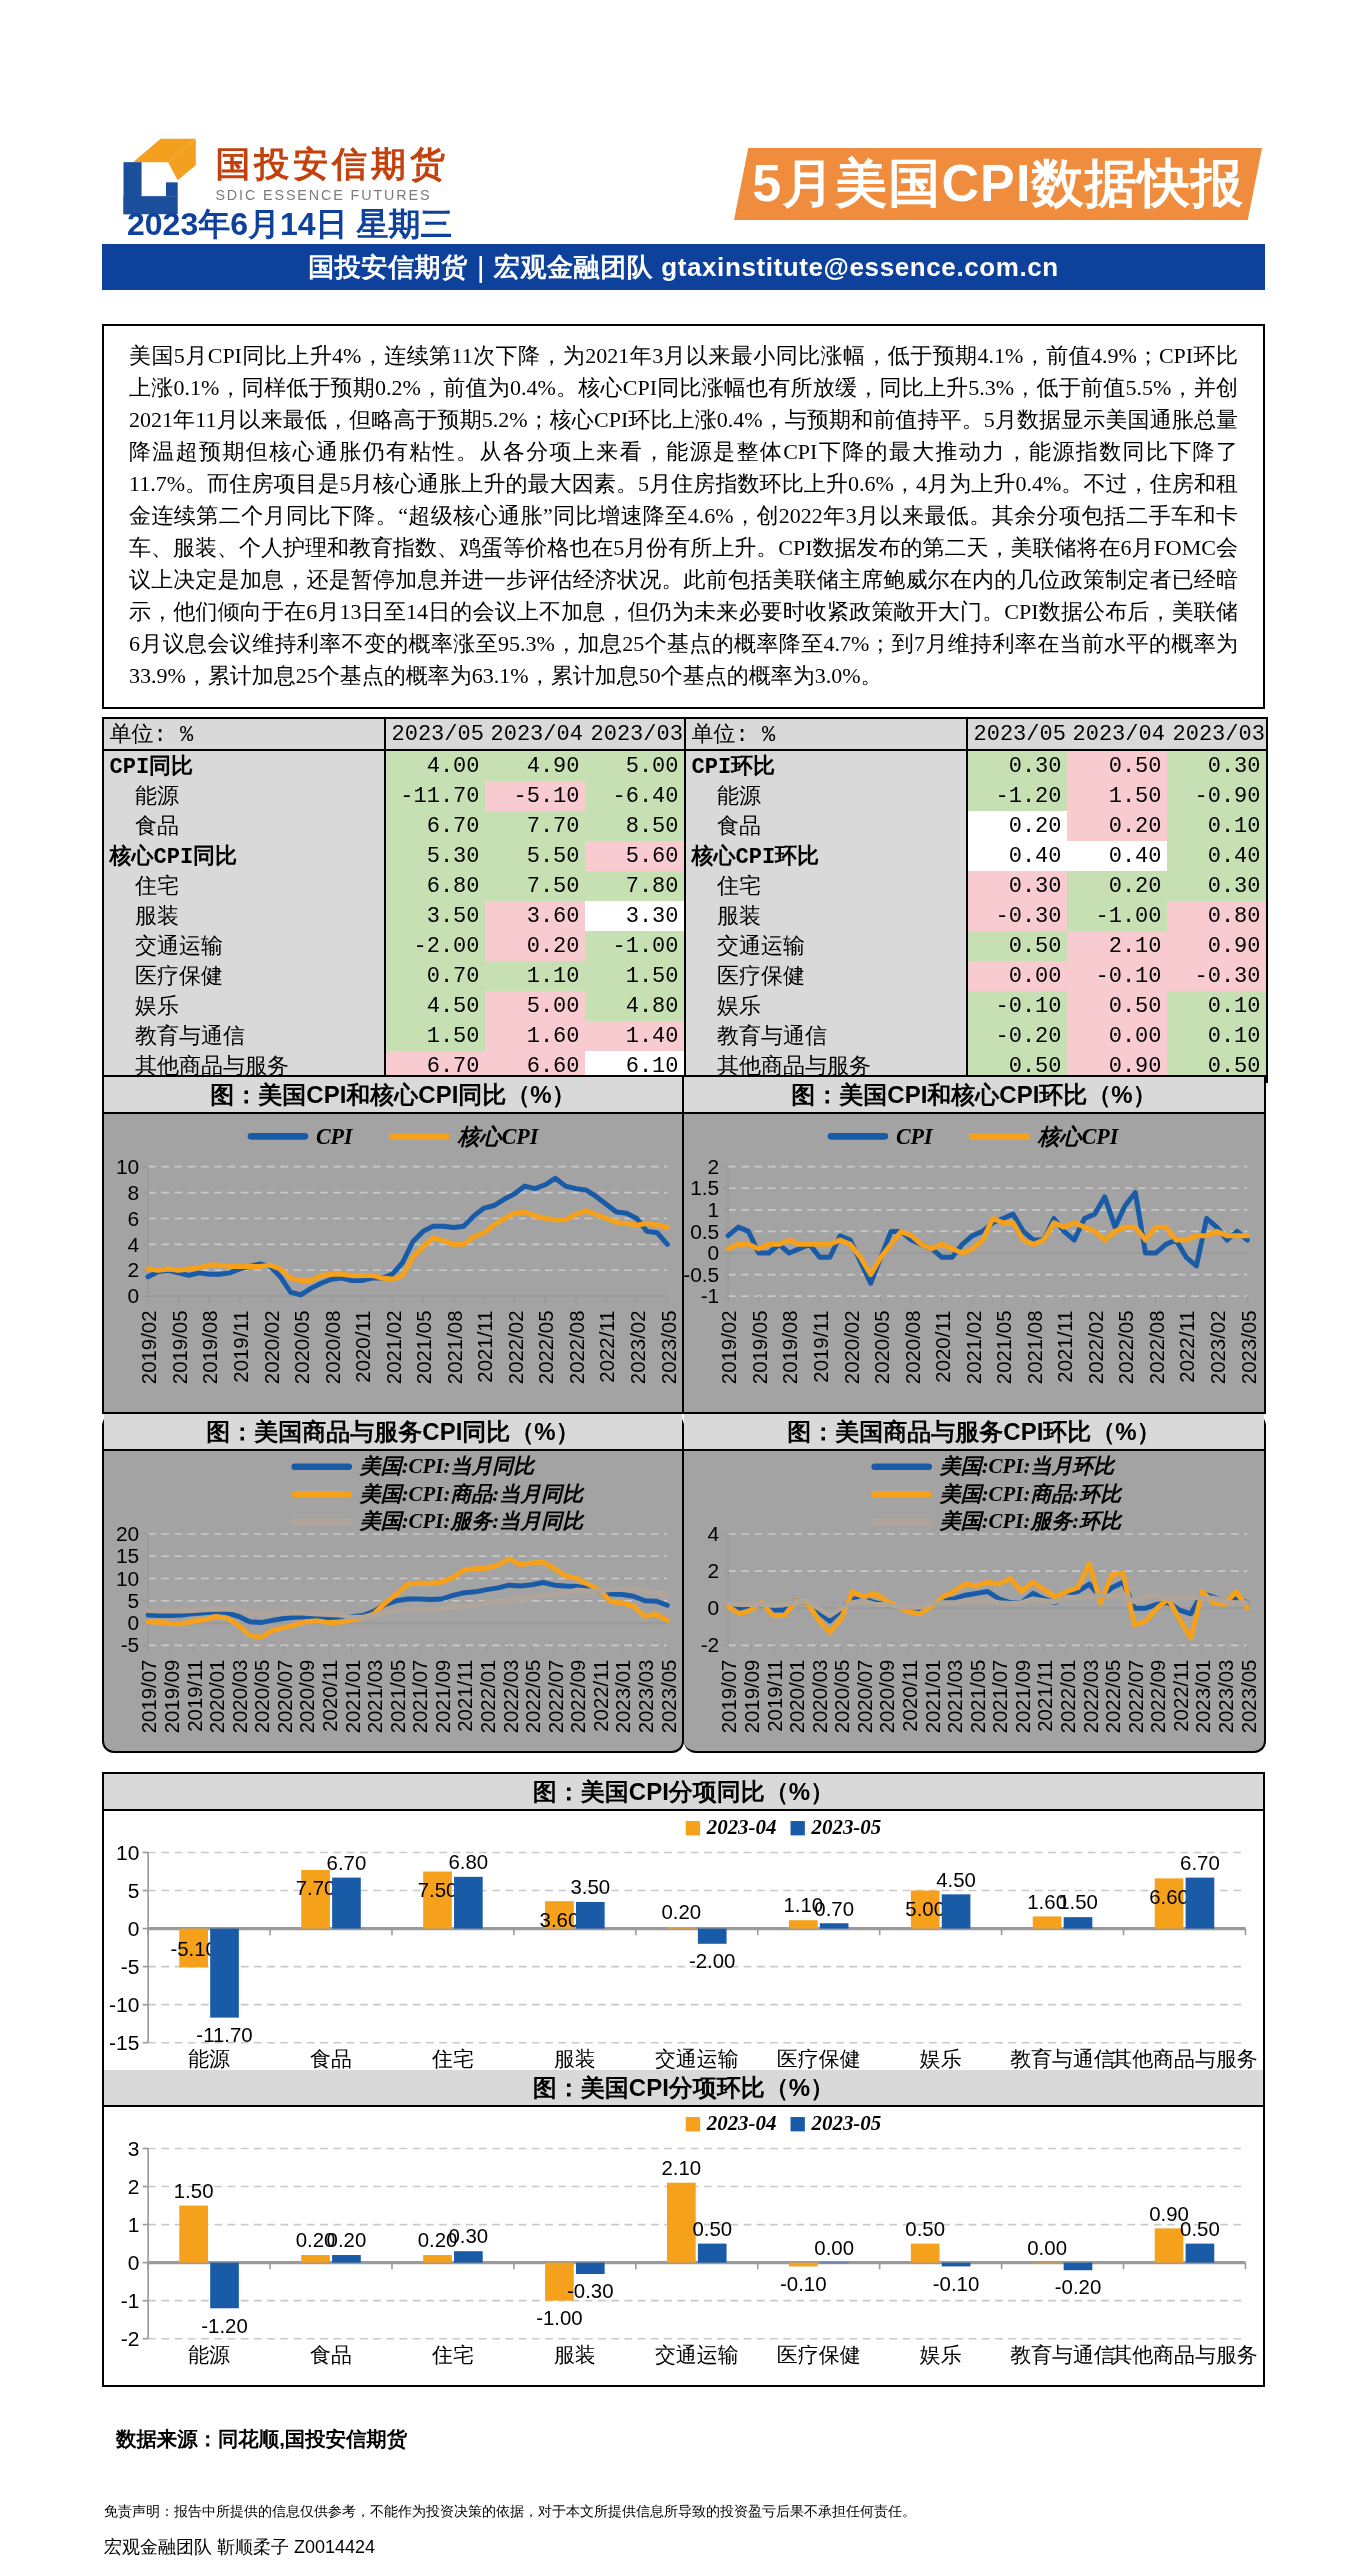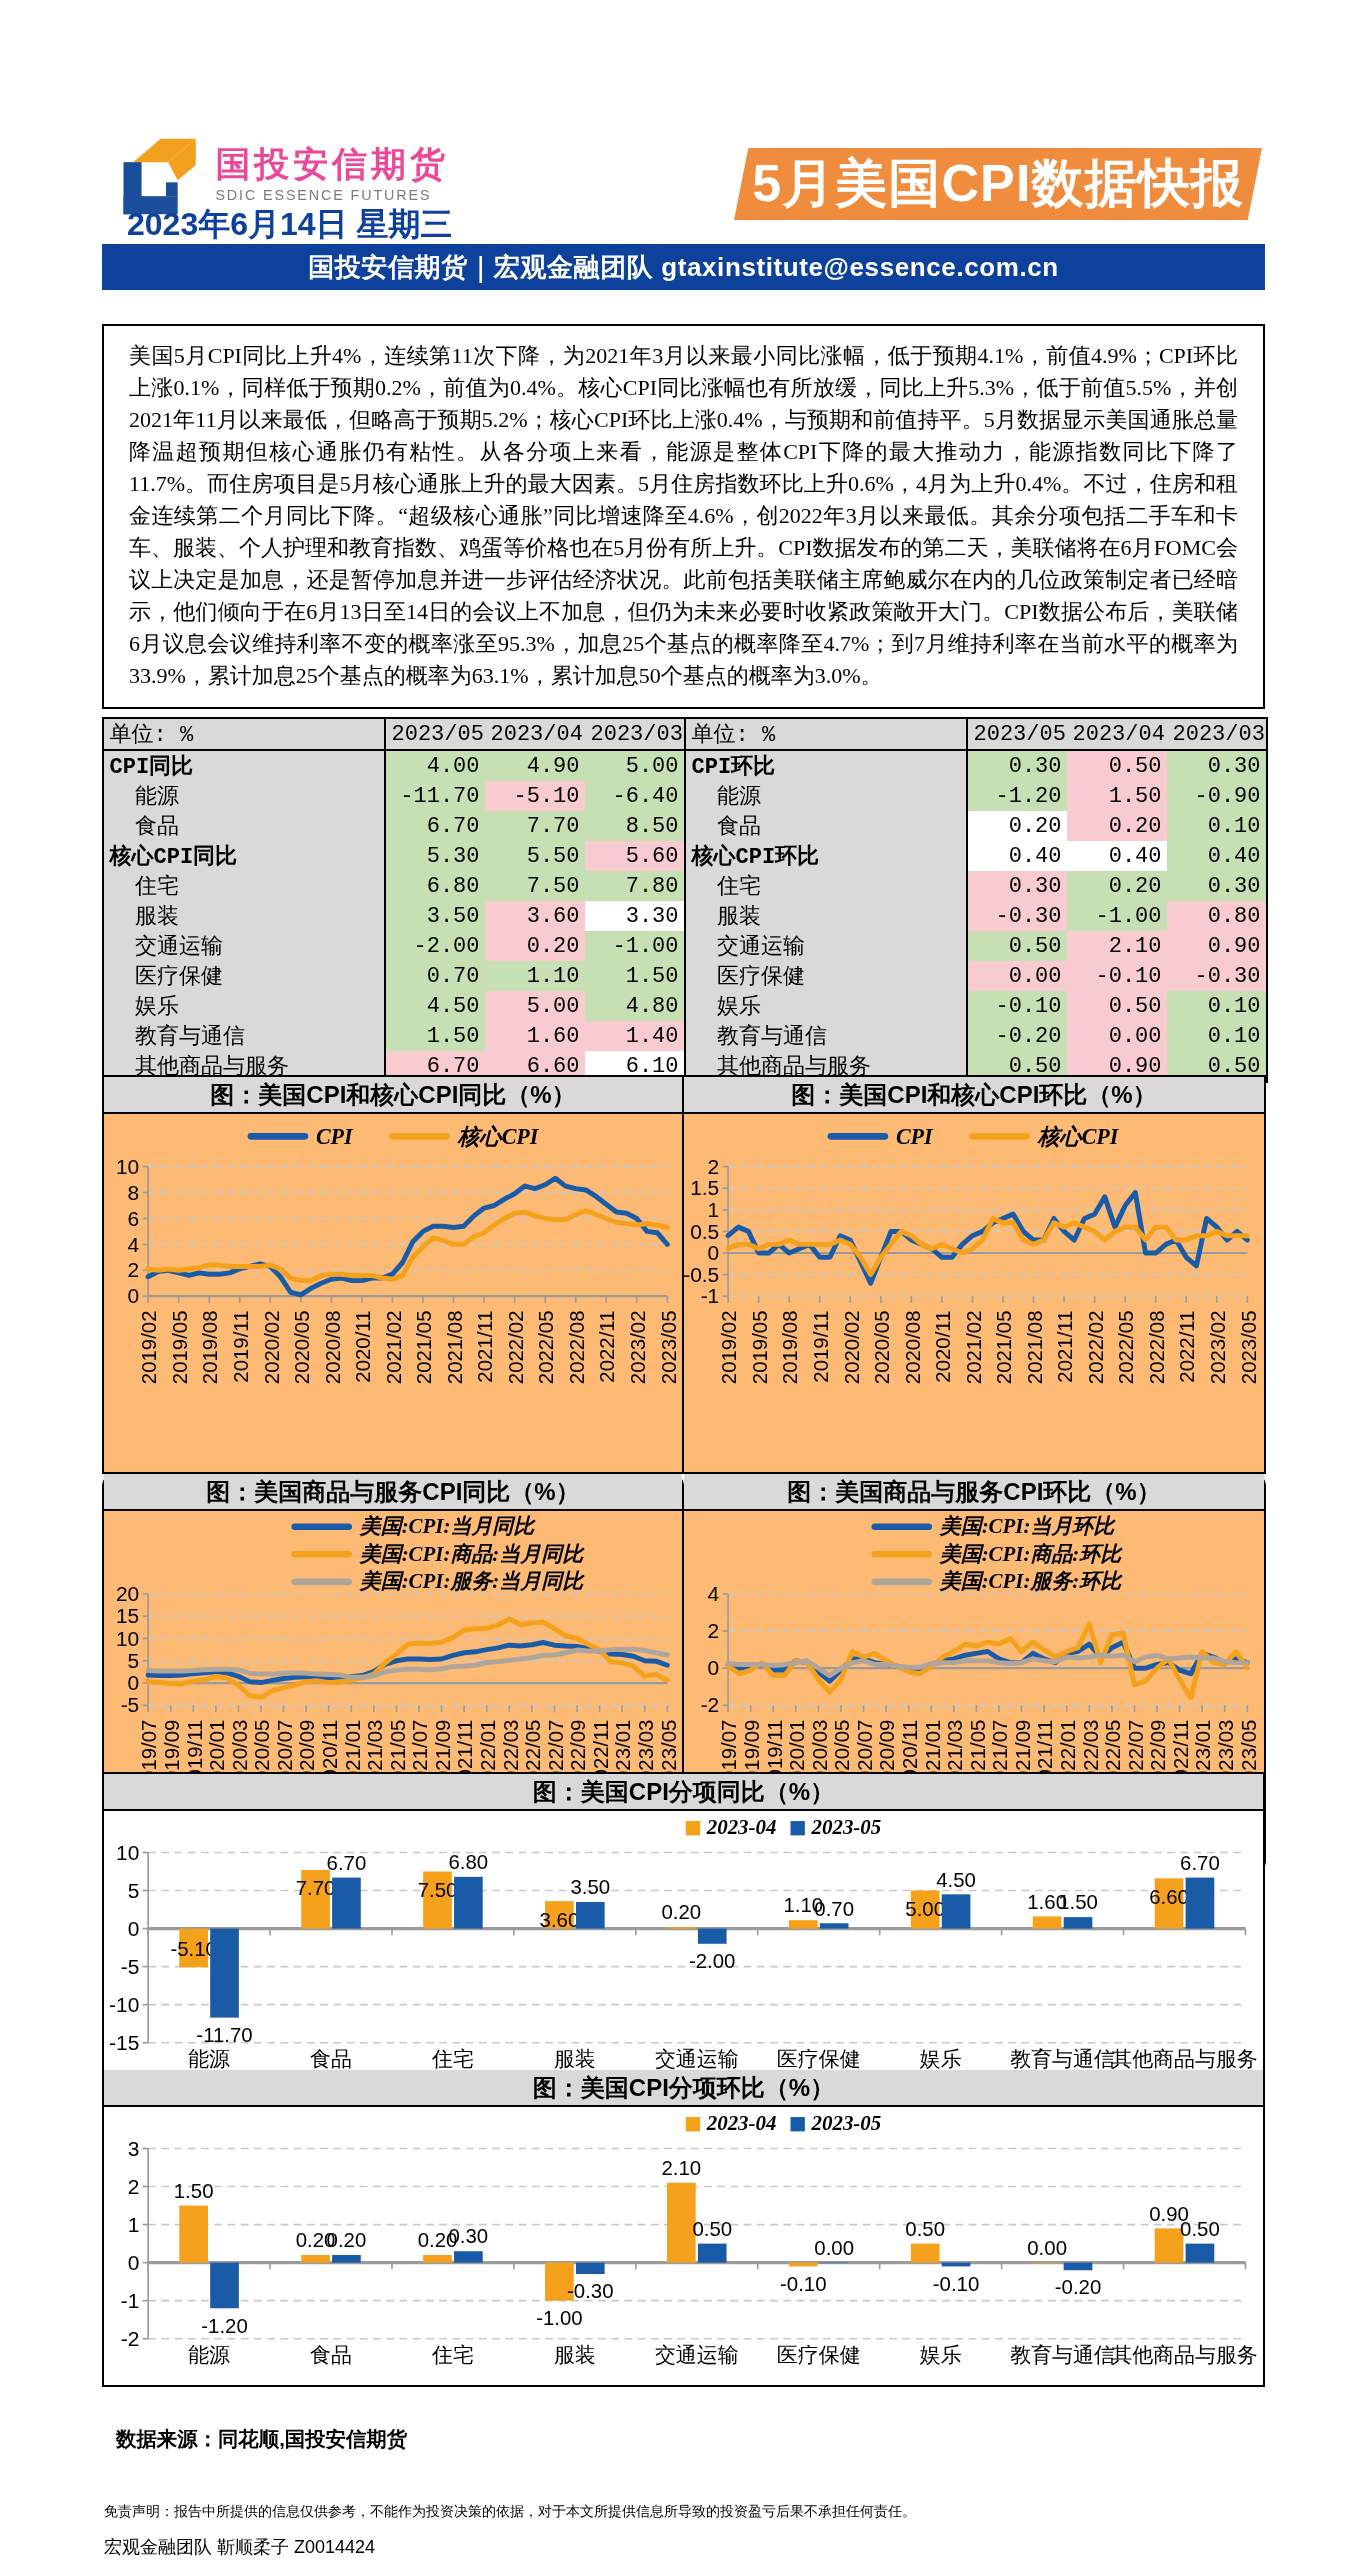--- a/index.html
+++ b/index.html
@@ -3,21 +3,21 @@
 <meta charset="utf-8">
 <style>
   html,body{margin:0;padding:0;background:#fff;}
   .page{position:relative;width:1367px;height:2576px;background:#ffffff;overflow:hidden;
         font-family:"Liberation Sans",sans-serif;color:#000;}
 
   
   .logo{position:absolute;left:115px;top:131px;display:flex;align-items:flex-start;}
   .logo-icon{width:85px;height:91px;}
   .logo-text{margin-left:15.4px;margin-top:15.4px;}
-  .logo-cn{font-size:35px;font-weight:600;color:#ec4899;letter-spacing:3.9px;line-height:35px;}
+  .logo-cn{font-size:35px;font-weight:600;color:#c2410c;letter-spacing:3.9px;line-height:35px;}
   .logo-en{font-size:14.3px;color:#7b7b7b;letter-spacing:1.9px;margin-top:5.5px;}
 
   .banner{position:absolute;left:734px;top:148px;width:528px;height:72px;background:#EF8C3E;
           clip-path:polygon(14.3px 0%,100% 0%,calc(100% - 14.3px) 100%,0% 100%);
           display:flex;align-items:center;justify-content:center;}
   .banner span{color:#fff;font-size:52px;font-weight:bold;letter-spacing:1.1px;}
 
   .date-line{position:absolute;left:127px;top:203px;font-size:32px;font-weight:bold;color:#0E419B;}
 
   .blue-band{position:absolute;left:102px;top:244px;width:1163px;height:46px;background:#0E419B;
@@ -38,21 +38,21 @@
   table.cpi td{padding:0 5.5px;overflow:hidden;white-space:nowrap;}
   td.lbl{background:#D9D9D9;text-align:left;padding-left:7.7px;border-left:2.2px solid #000;border-right:2.2px solid #000;}
   td.lbl.sub{padding-left:31px;}
   td.num{text-align:right;}
   .bold{font-weight:bold;}
   .bg-g{background:#C6E0B4;} .bg-p{background:#F8CBD1;} .bg-w{background:#ffffff;}
 
   
   .charts-grid{position:absolute;left:102px;top:1075px;width:1163px;display:grid;
                grid-template-columns:582px 582px;}
-  .chart-box{box-sizing:border-box;border:2.8px solid #000;width:582px;height:399px;background:#fdba74;}
+  .chart-box{box-sizing:border-box;border:2.8px solid #000;width:582px;height:339px;background:#a3a3a3;}
   .chart-box.right{border-left:none;}
   .chart-box.bottom{border-top:none;border-radius:12px;}
   .chart-title{height:35px;background:#D9D9D9;border-bottom:2.8px solid #000;text-align:center;
                font-size:24px;font-weight:bold;line-height:35px;}
   .chart-svg{display:block;}
 
   .bar-box{position:absolute;left:102px;width:1163px;height:314px;box-sizing:border-box;
            border:2.8px solid #000;background:#fff;}
   #bar1{top:1756px;margin-top:16px;} #bar2{top:2070px;border-top:none;height:317px;}
 

